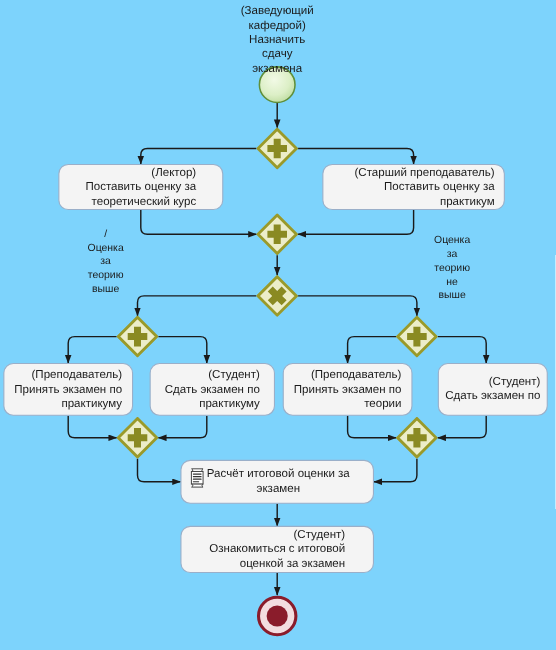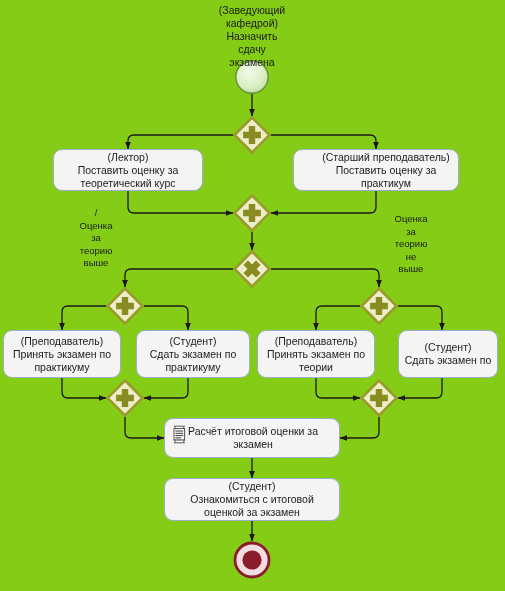--- a/index.html
+++ b/index.html
@@ -7,21 +7,21 @@
     padding: 0;
     background: #ffffff;
   }
   body {
     font-family: "Liberation Sans", sans-serif;
   }
   #canvas {
     position: relative;
     width: 505px;
     height: 591px;
-    background: #84cc16;
+    background: #7dd3fc;
     overflow: hidden;
   }
   svg.wires {
     position: absolute;
     left: 0;
     top: 0;
     width: 505px;
     height: 591px;
     pointer-events: none;
   }
@@ -39,20 +39,21 @@
     color: #1b1b1b;
     font-size: 10.5px;
     line-height: 13px;
     overflow: hidden;
     padding: 1px 2px;
     z-index: 3;
   }
   .task .tlabel {
     display: block;
     white-space: pre-line;
+    text-align: right;
   }
   .task.script {
     justify-content: flex-start;
     padding-left: 4px;
   }
   .task.script .tlabel {
     text-align: center;
     flex: 1;
   }
   .script-icon {

